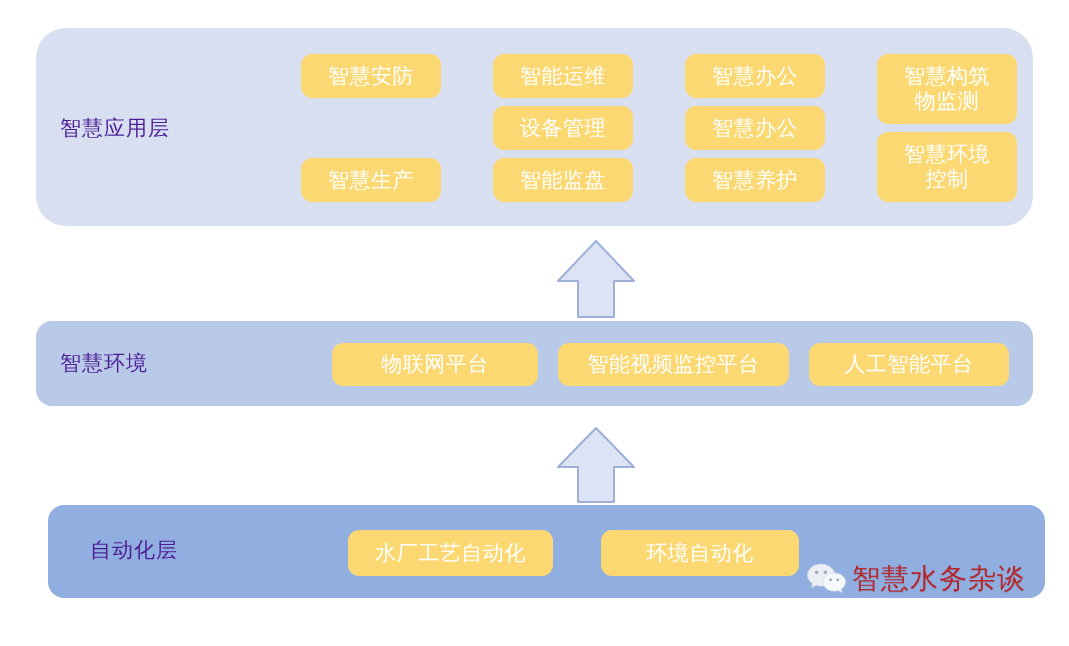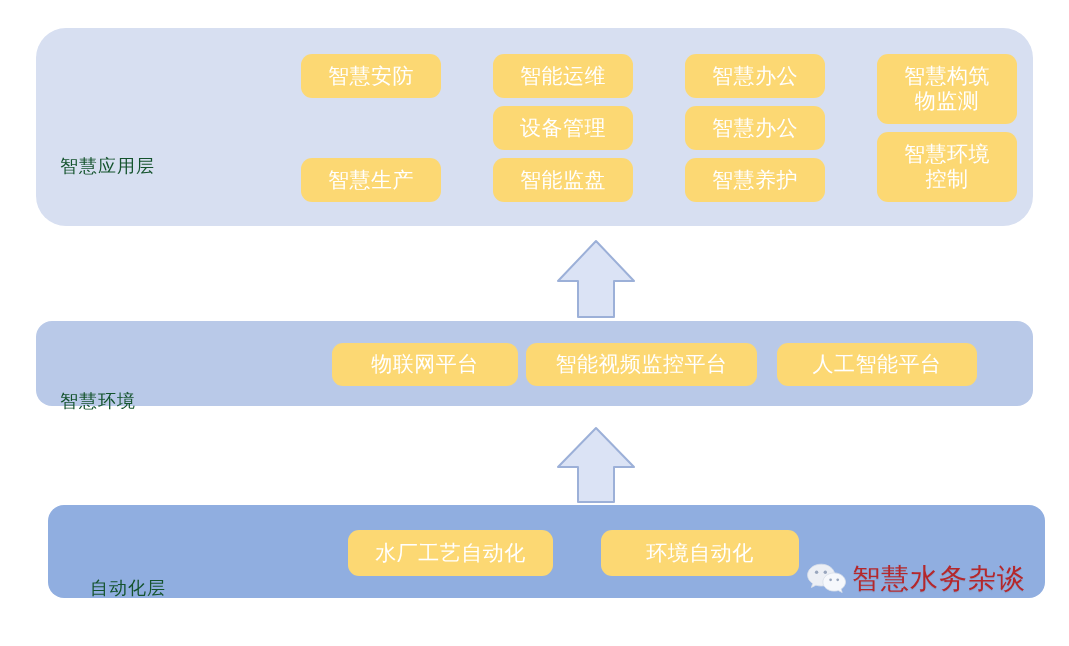--- a/index.html
+++ b/index.html
@@ -25,25 +25,24 @@
   
   .layer {
     position: absolute;
     box-sizing: border-box;
     display: flex;
     align-items: center;
     border-radius: 26px;
   }
   .layer-label {
     position: absolute;
-    color: #14532d;
-    font-size: 18px;
+    color: #4c1d95;
+    font-size: 21px;
     letter-spacing: 1px;
     white-space: nowrap;
-    margin-top: 40px;
   }
 
   
   #layer-application {
     left: 36px;
     top: 28px;
     width: 997px;
     height: 198px;
     background: #d7dff1;
     border-radius: 30px;
@@ -128,21 +127,21 @@
     top: 22px;
     width: 704px;
     height: 43px;
     display: flex;
     align-items: center;
   }
   #brain-row .tile {
     height: 43px;
     font-size: 21px;
   }
-  #brain-row .tile.t0 { width: 186px; margin-right: 8px; }
+  #brain-row .tile.t0 { width: 206px; margin-right: 20px; }
   #brain-row .tile.t1 { width: 231px; margin-right: 20px; }
   #brain-row .tile.t2 { width: 200px; }
 
   
   #auto-row {
     position: absolute;
     left: 300px;
     top: 25px;
     width: 696px;
     height: 46px;

